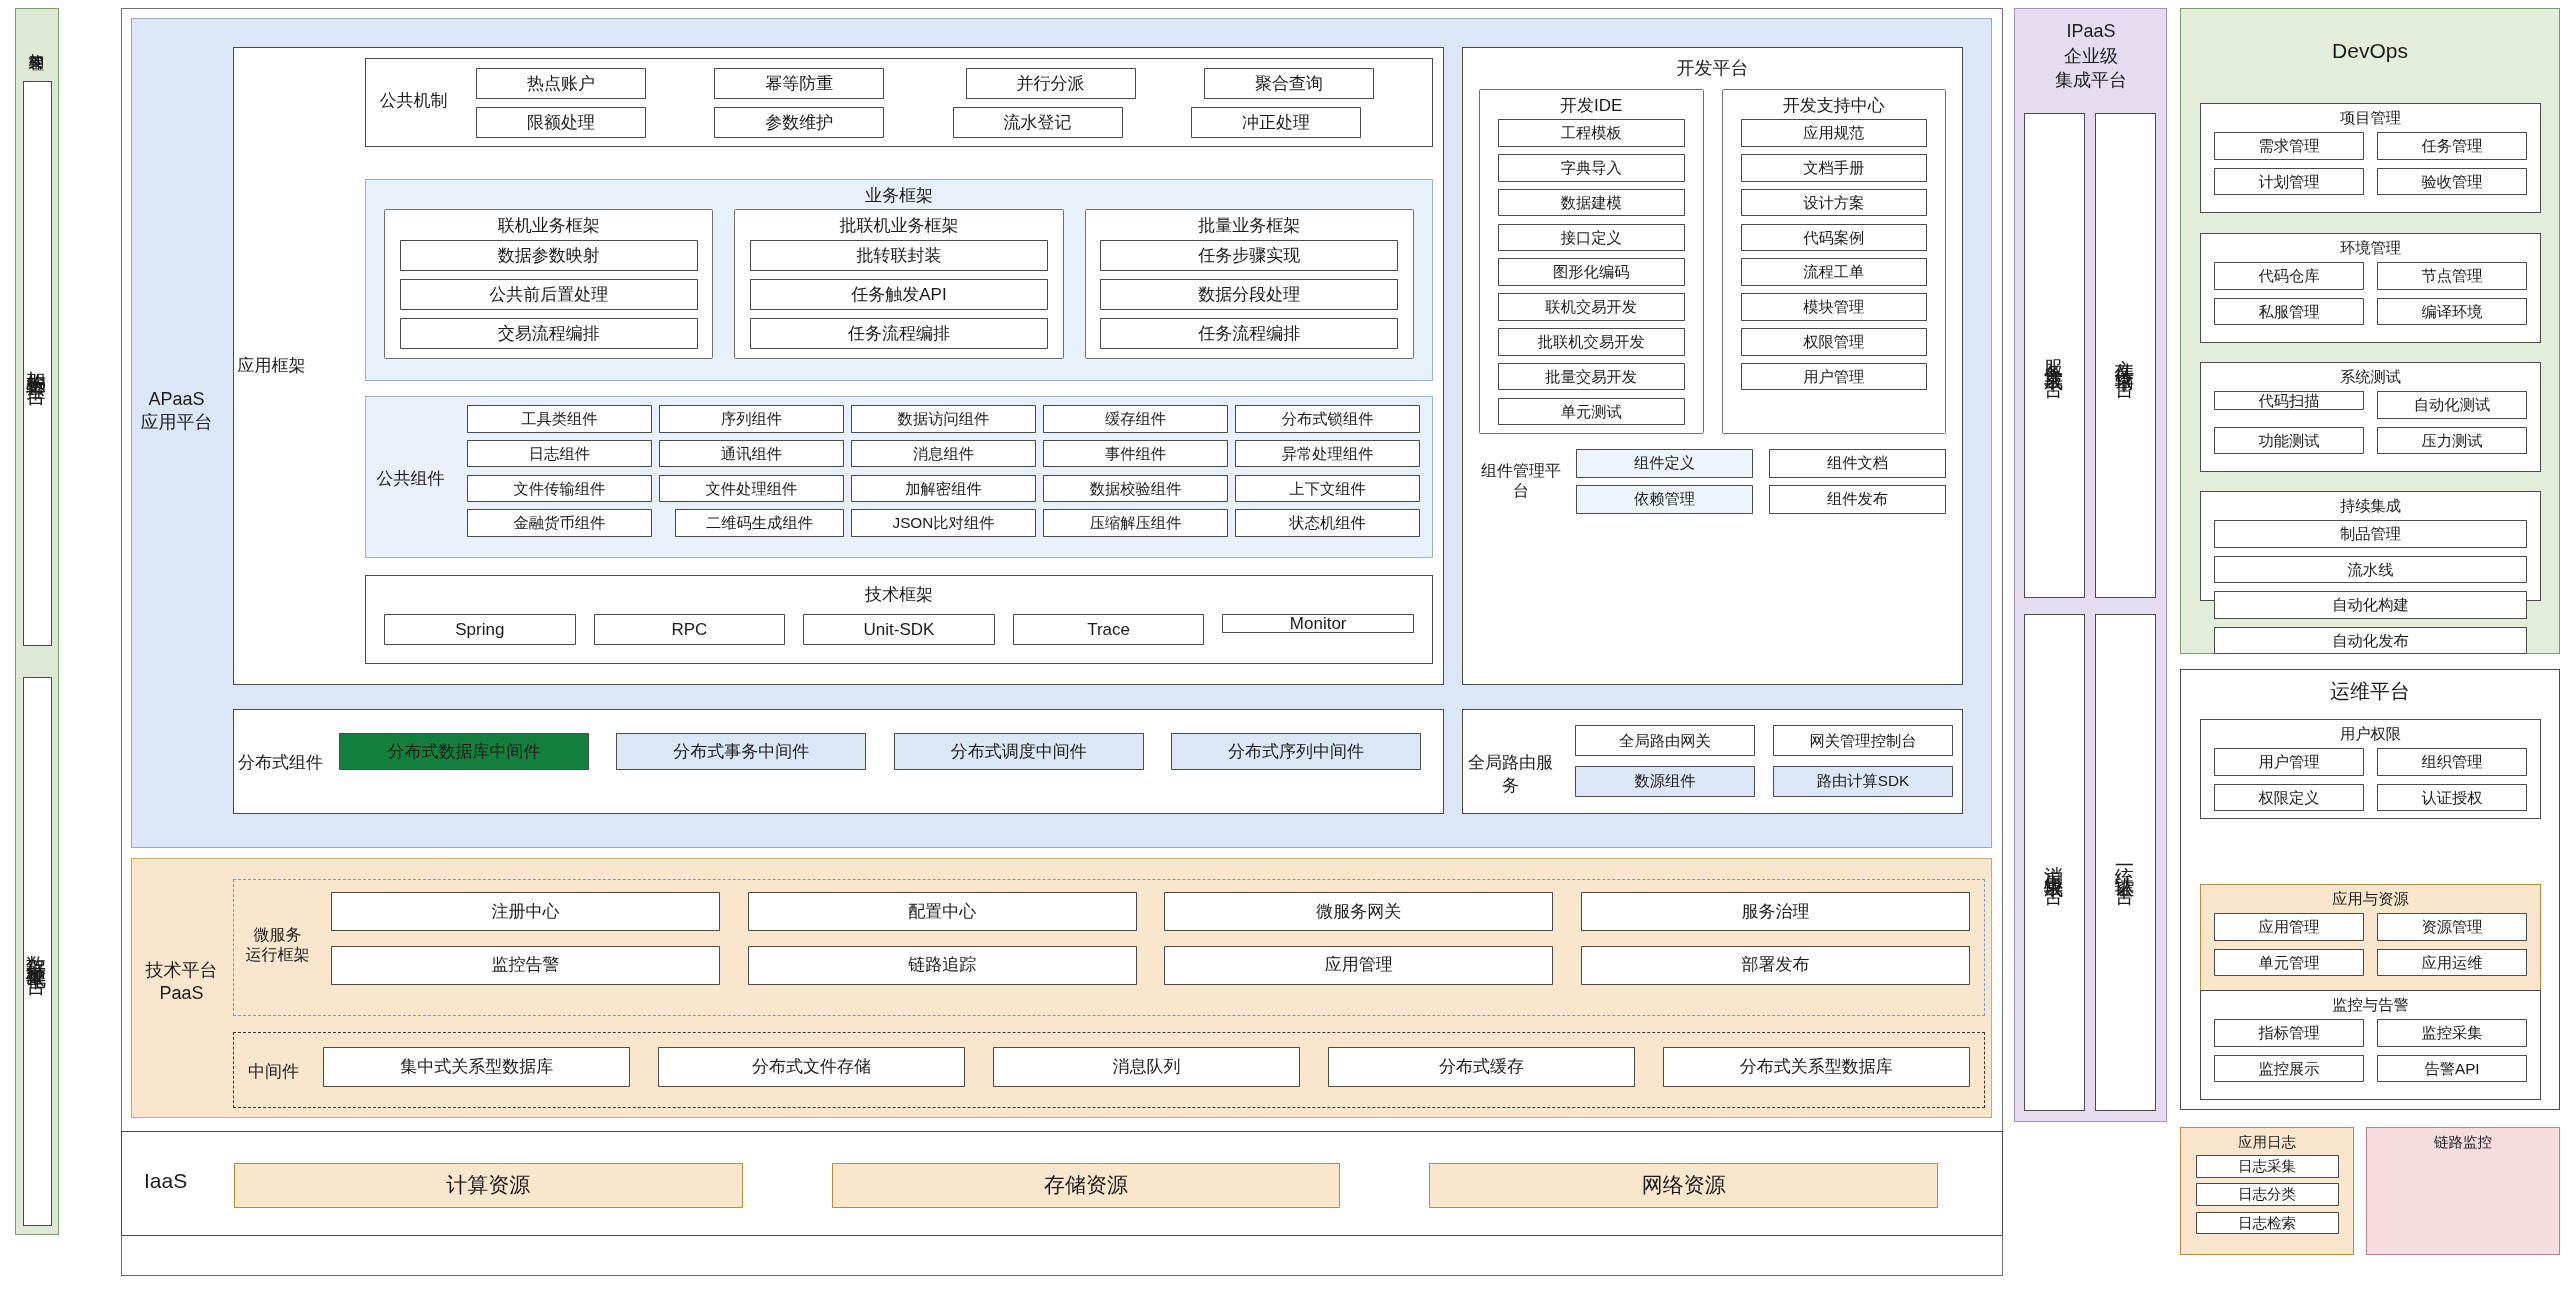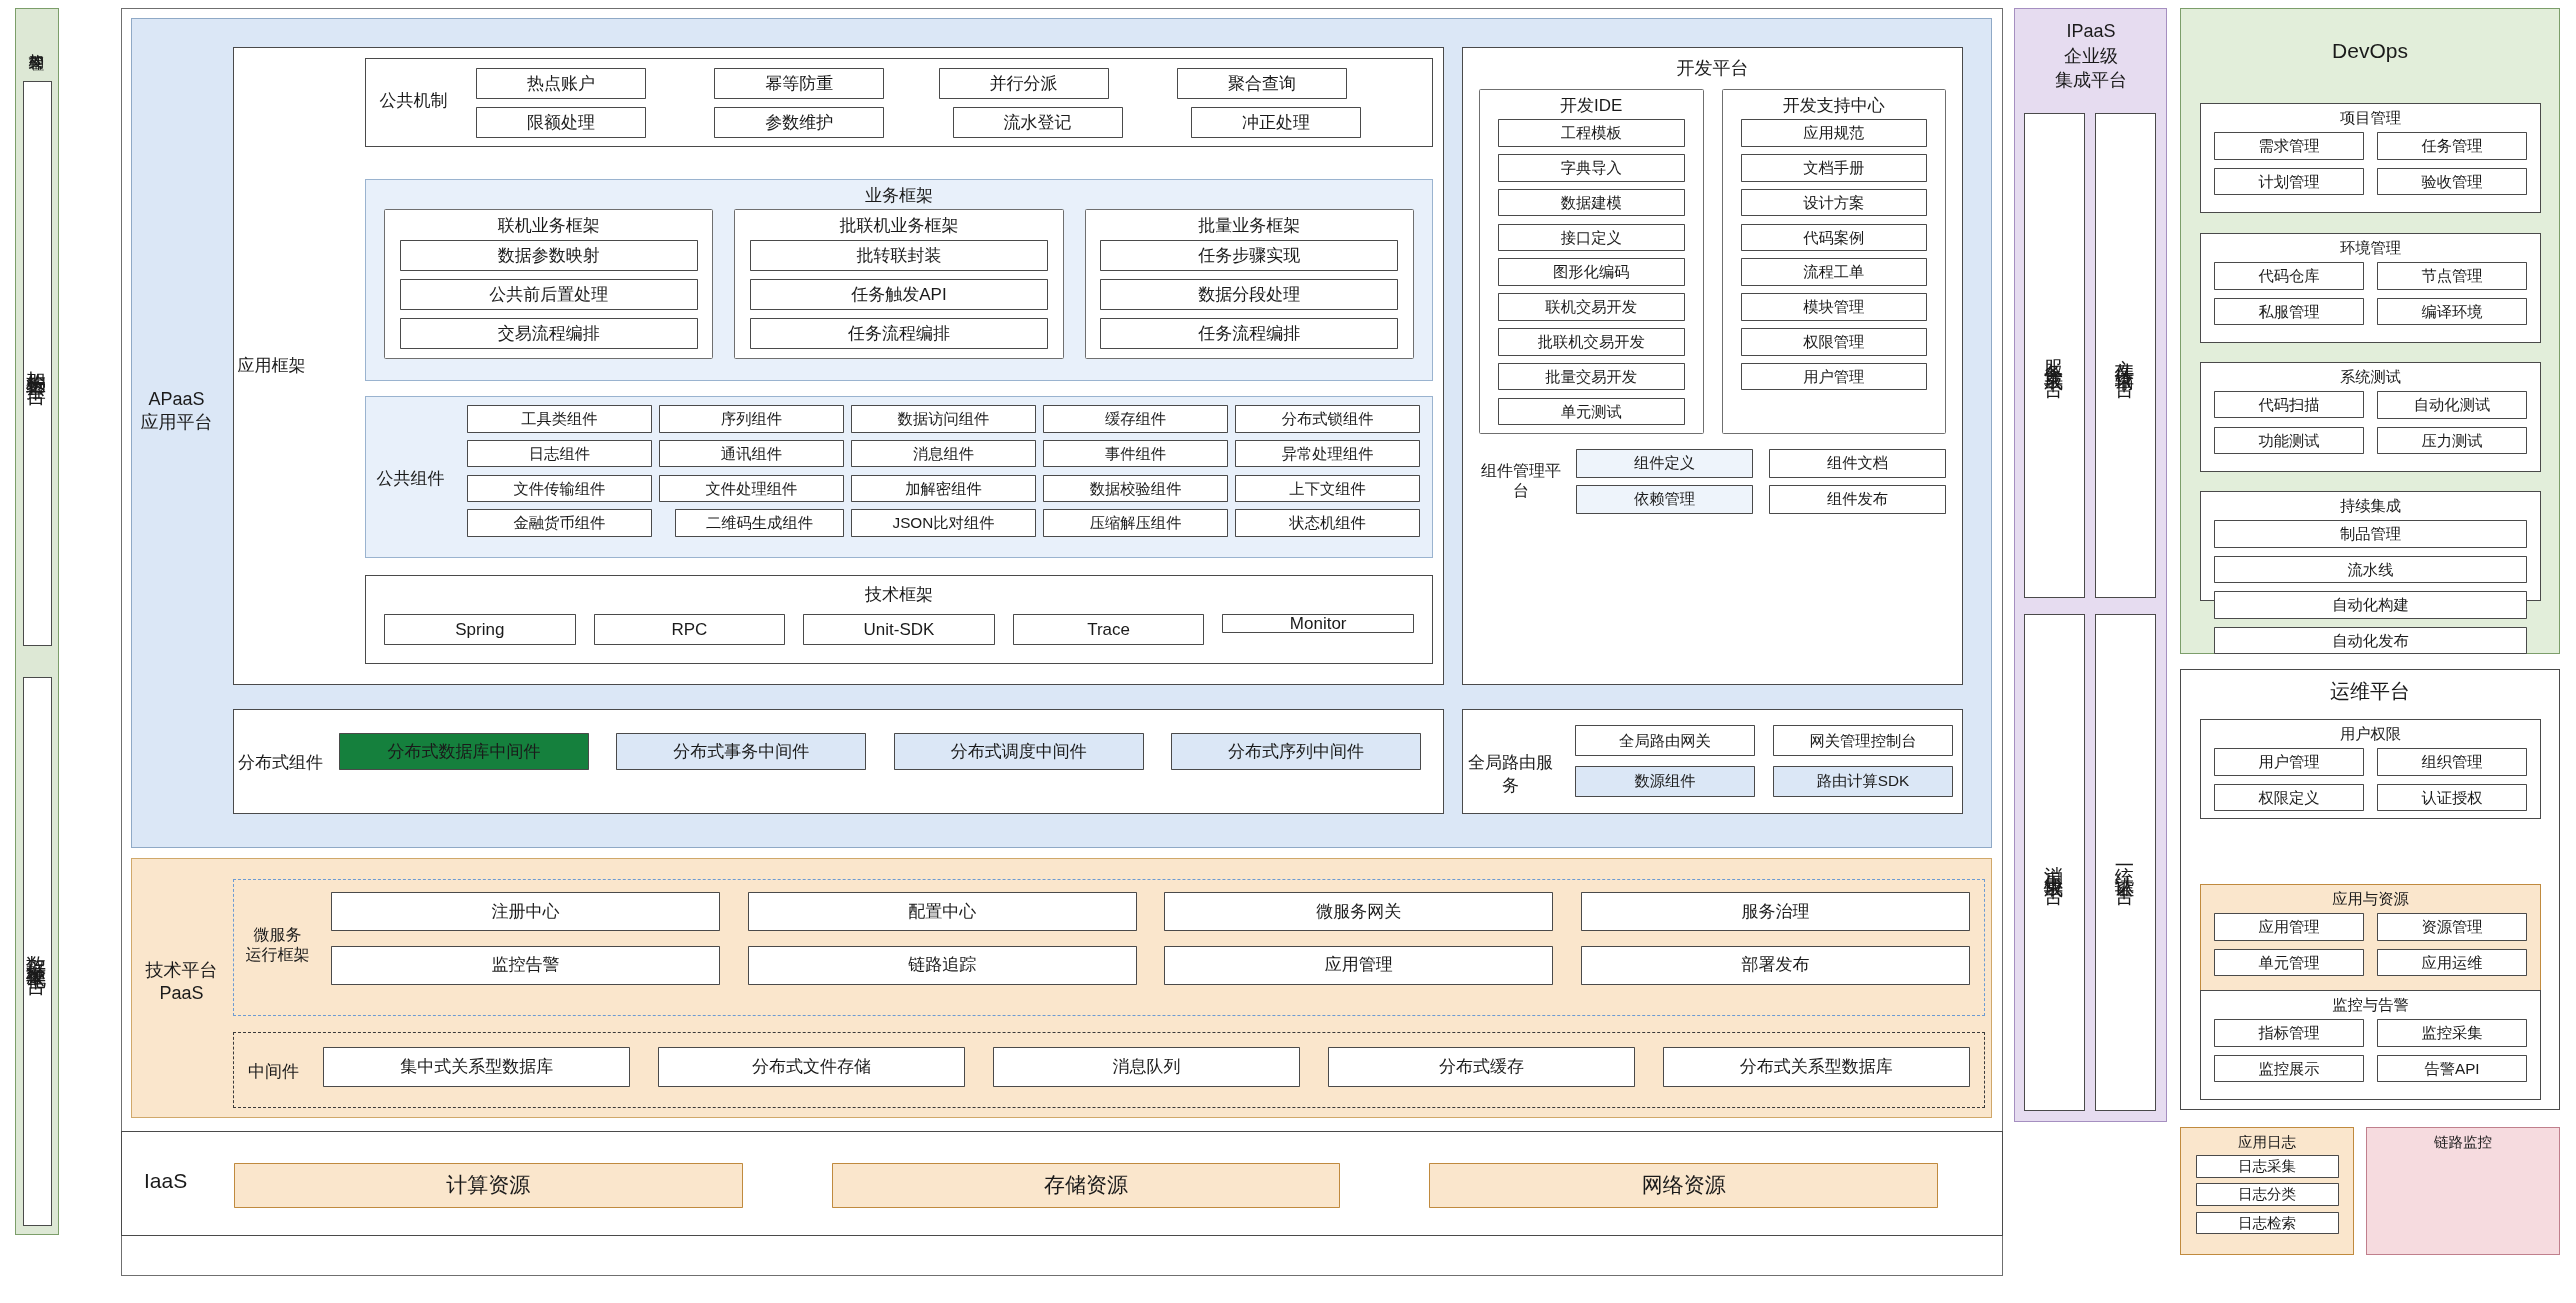--- a/index.html
+++ b/index.html
@@ -159,21 +159,21 @@
 </div>
 
 <div id="pubmech"></div>
 <div id="pubmech-label">
   <span>公共机制</span>
 </div>
 <div id="pubmech-items" style="position:absolute; left:476px; top:68px; width:945px;">
   <div class="row" style="margin-bottom:8px;">
     <div class="cell" style="width:170px;height:31px;">热点账户</div>
     <div class="cell" style="width:170px;height:31px;margin-left:57px;">幂等防重</div>
-    <div class="cell" style="width:170px;height:31px;margin-left:43px;text-align:center;">并行分派</div>
+    <div class="cell" style="width:170px;height:31px;margin-left:70px;text-align:center;">并行分派</div>
     <div class="cell" style="width:170px;height:31px;margin-left:57px;">聚合查询</div>
   </div>
   <div class="row">
     <div class="cell" style="width:170px;height:31px;">限额处理</div>
     <div class="cell" style="width:170px;height:31px;margin-left:57px;">参数维护</div>
     <div class="cell" style="width:170px;height:31px;margin-left:57px;">流水登记</div>
     <div class="cell" style="width:170px;height:31px;margin-left:57px;">冲正处理</div>
   </div>
 </div>
 
@@ -398,21 +398,21 @@
     <div class="cell mini" style="height:27.5px;">代码仓库</div>
     <div class="cell mini" style="height:27.5px;">节点管理</div>
     <div class="cell mini" style="height:27.5px;">私服管理</div>
     <div class="cell mini" style="height:27.5px;">编译环境</div>
   </div>
 </div>
 
 <div class="sub" style="left:2200px; top:362px; width:341px; height:110px;">
   <div class="sub-title">系统测试</div>
   <div style="display:grid;grid-template-columns:1fr 1fr;gap:8px 13px;padding:0 13px 8px;">
-    <div class="cell mini" style="height:27px;">代码扫描</div>
+    <div class="cell mini" style="height:19px;">代码扫描</div>
     <div class="cell mini" style="height:27.5px;">自动化测试</div>
     <div class="cell mini" style="height:27.5px;">功能测试</div>
     <div class="cell mini" style="height:27.5px;">压力测试</div>
   </div>
 </div>
 
 <div class="sub" style="left:2200px; top:491px; width:341px; height:110px;">
   <div class="sub-title">持续集成</div>
   <div style="display:grid;grid-template-columns:1fr;gap:8px 13px;padding:0 13px 8px;">
     <div class="cell mini" style="height:27.5px;">制品管理</div>

